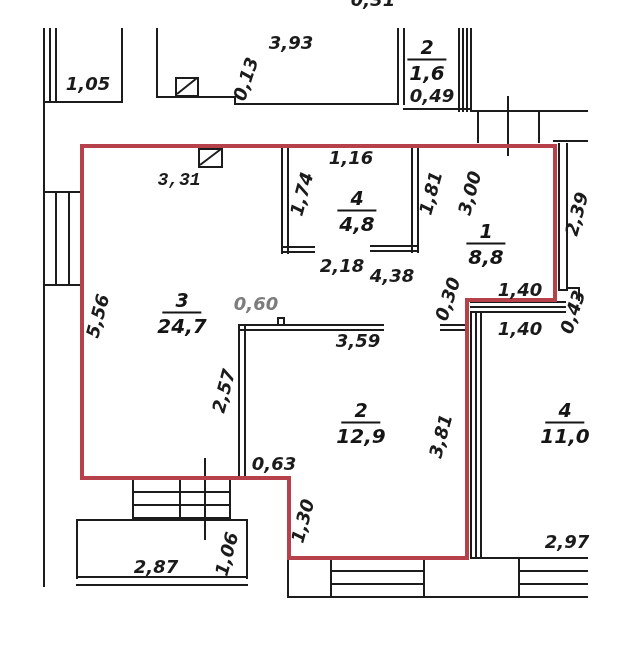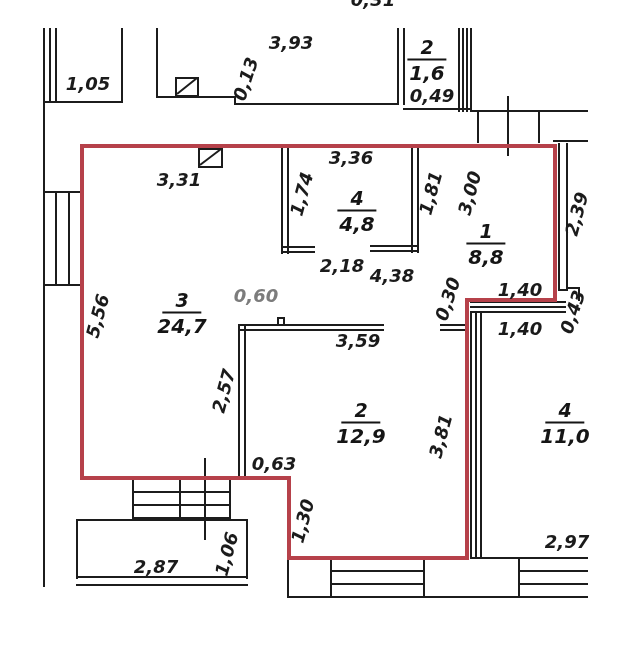--- a/index.html
+++ b/index.html
@@ -122,34 +122,34 @@
       <div class="sq" style="left: 198px; top: 148px; width: 25px; height: 20px;">
         <div class="diag" style="left: 0px; bottom: 0px; width: 26.4008px; transform: rotate(-37.3039deg);"></div>
       </div>
     </div>
   <div id="labels-layer">
       <span class="dim" style="left: 88px; top: 84px; transform: translate(-50%, -50%) rotate(0deg);">1,05</span>
       <span class="dim" style="left: 291px; top: 43px; transform: translate(-50%, -50%) rotate(0deg);">3,93</span>
       <span class="dim" style="left: 373px; top: 0px; transform: translate(-50%, -50%) rotate(0deg);">0,31</span>
       <span class="dim" style="left: 432px; top: 96px; transform: translate(-50%, -50%) rotate(0deg);">0,49</span>
       <span class="dim" style="left: 246px; top: 79px; transform: translate(-50%, -50%) rotate(-72deg);">0,13</span>
-      <span class="dim" style="left: 351px; top: 158px; transform: translate(-50%, -50%) rotate(0deg);">3,36</span>
-      <span class="dim" style="left: 179px; top: 180px; transform: translate(-50%, -50%) rotate(0deg);">3,31</span>
+      <span class="dim" style="left: 351px; top: 158px; transform: translate(-50%, -50%) rotate(0deg);">1,16</span>
+      <span class="dim" style="left: 179px; top: 180px; transform: translate(-50%, -50%) rotate(0deg); font-family: Liberation Mono, monospace;">3,31</span>
       <span class="dim" style="left: 302px; top: 194px; transform: translate(-50%, -50%) rotate(-75deg);">1,74</span>
       <span class="dim" style="left: 431px; top: 193px; transform: translate(-50%, -50%) rotate(-75deg);">1,81</span>
       <span class="dim" style="left: 470px; top: 193px; transform: translate(-50%, -50%) rotate(-75deg);">3,00</span>
       <span class="dim" style="left: 577px; top: 214px; transform: translate(-50%, -50%) rotate(-75deg);">2,39</span>
       <span class="dim" style="left: 342px; top: 266px; transform: translate(-50%, -50%) rotate(0deg);">2,18</span>
       <span class="dim" style="left: 392px; top: 276px; transform: translate(-50%, -50%) rotate(0deg);">4,38</span>
       <span class="dim" style="left: 448px; top: 299px; transform: translate(-50%, -50%) rotate(-72deg);">0,30</span>
       <span class="dim" style="left: 520px; top: 290px; transform: translate(-50%, -50%) rotate(0deg);">1,40</span>
       <span class="dim" style="left: 573px; top: 312px; transform: translate(-50%, -50%) rotate(-72deg);">0,43</span>
       <span class="dim" style="left: 520px; top: 329px; transform: translate(-50%, -50%) rotate(0deg);">1,40</span>
       <span class="dim" style="left: 98px; top: 316px; transform: translate(-50%, -50%) rotate(-75deg);">5,56</span>
-      <span class="dim muted" style="left: 256px; top: 296px; transform: translate(-50%, -50%) rotate(0deg);">0,60</span>
+      <span class="dim muted" style="left: 256px; top: 304px; transform: translate(-50%, -50%) rotate(0deg);">0,60</span>
       <span class="dim" style="left: 358px; top: 341px; transform: translate(-50%, -50%) rotate(0deg);">3,59</span>
       <span class="dim" style="left: 224px; top: 391px; transform: translate(-50%, -50%) rotate(-75deg);">2,57</span>
       <span class="dim" style="left: 441px; top: 436px; transform: translate(-50%, -50%) rotate(-75deg);">3,81</span>
       <span class="dim" style="left: 274px; top: 464px; transform: translate(-50%, -50%) rotate(0deg);">0,63</span>
       <span class="dim" style="left: 303px; top: 521px; transform: translate(-50%, -50%) rotate(-75deg);">1,30</span>
       <span class="dim" style="left: 227px; top: 554px; transform: translate(-50%, -50%) rotate(-75deg);">1,06</span>
       <span class="dim" style="left: 156px; top: 567px; transform: translate(-50%, -50%) rotate(0deg);">2,87</span>
       <span class="dim" style="left: 567px; top: 542px; transform: translate(-50%, -50%) rotate(0deg);">2,97</span>
       <div class="frac" style="left: 427px; top: 60px; transform: translate(-50%, -50%);">
         <span class="num">2</span>

